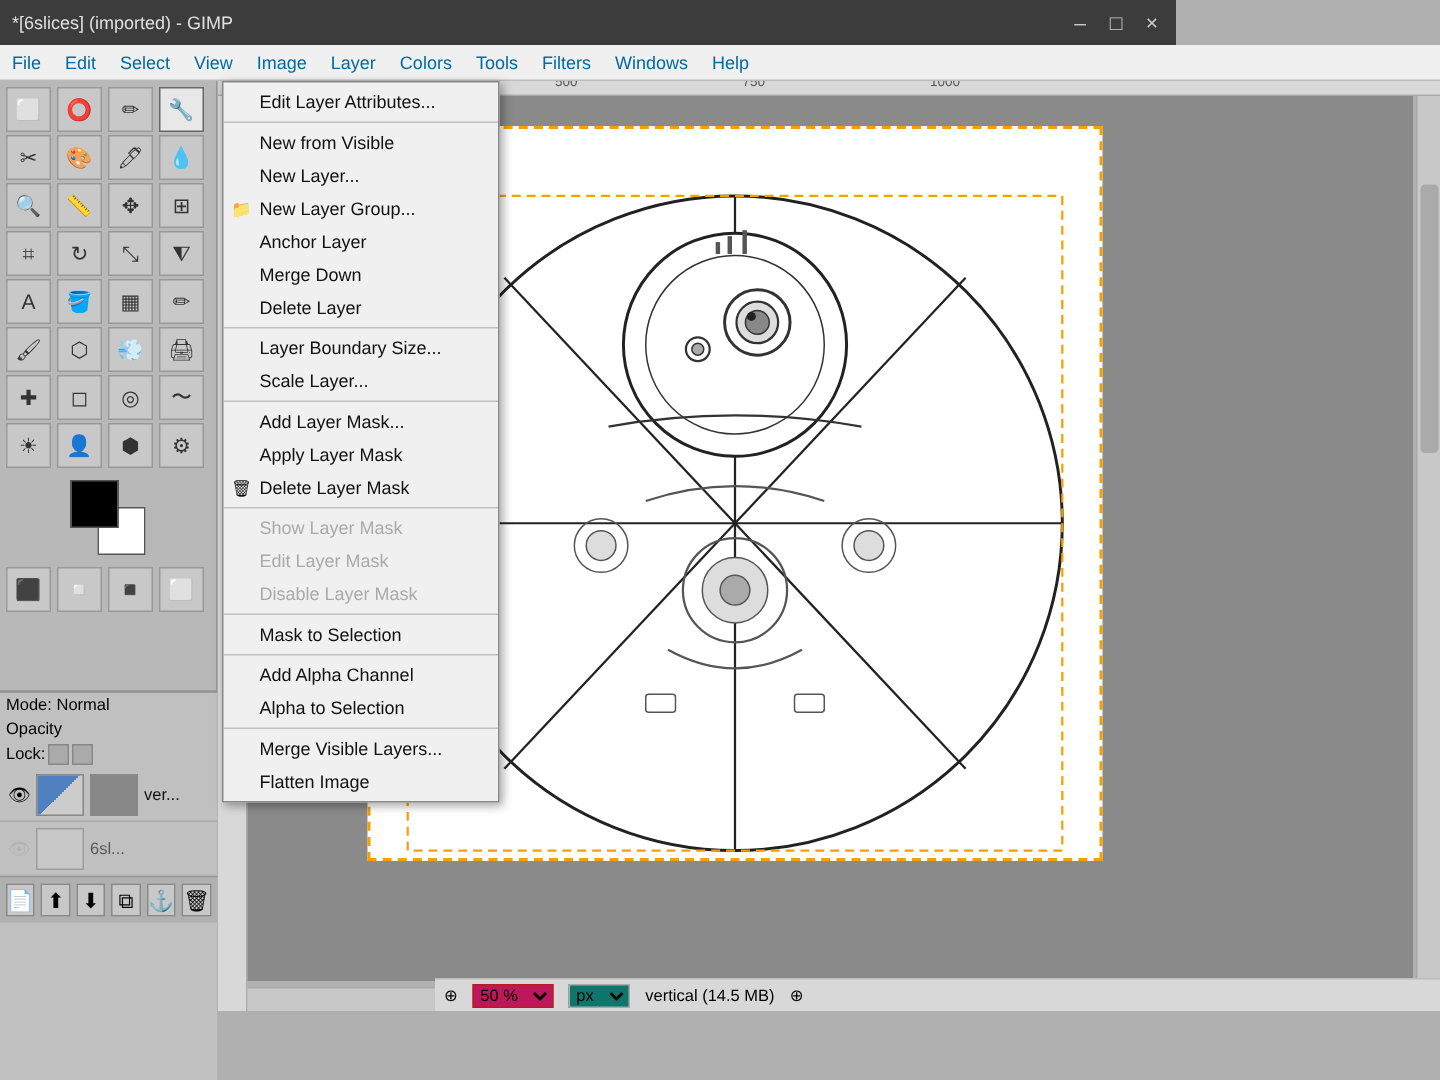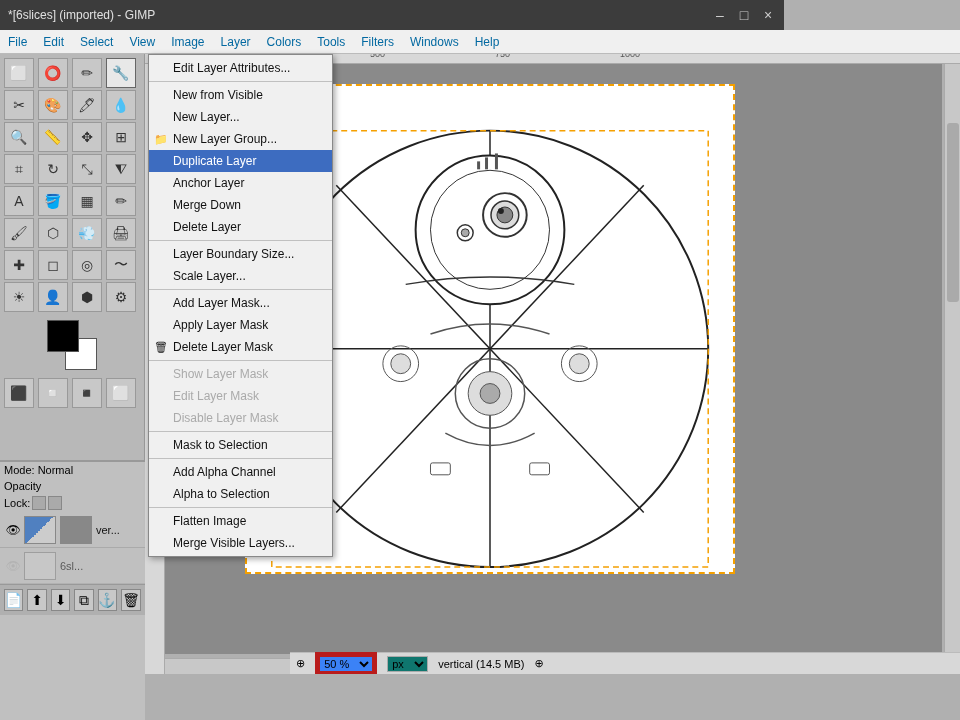--- a/index.html
+++ b/index.html
@@ -423,21 +423,21 @@
 
   <div class="scrollbar-v">
     <div class="scroll-thumb-v"></div>
   </div>
   <div class="scrollbar-h">
     <div class="scroll-thumb-h"></div>
   </div>
 
   <div class="statusbar">
     <span>⊕</span>
-    <select style="font-size:11px; background:#3b82f6; border:5px solid #b91c1c;">
+    <select style="font-size:11px; background:#be185d; border:1px solid #b91c1c;">
       <option>50 %</option>
       <option>25 %</option>
       <option>100 %</option>
     </select>
     <select style="font-size:11px; background:#0f766e; border:1px solid #aaa;">
       <option>px</option>
       <option>mm</option>
     </select>
     <span>vertical (14.5 MB)</span>
     <span>⊕</span>
@@ -458,24 +458,20 @@
     New from Visible
   </div>
   <div class="menu-item">
     <span class="menu-icon"></span>
     New Layer...
   </div>
   <div class="menu-item">
     <span class="menu-icon">📁</span>
     New Layer Group...
   </div>
-  <div class="menu-item highlighted">
-    <span class="menu-icon"></span>
-    Duplicate Layer
-  </div>
   <div class="menu-item">
     <span class="menu-icon"></span>
     Anchor Layer
   </div>
   <div class="menu-item">
     <span class="menu-icon"></span>
     Merge Down
   </div>
   <div class="menu-item">
     <span class="menu-icon"></span>
@@ -538,25 +534,25 @@
   </div>
   <div class="menu-item">
     <span class="menu-icon"></span>
     Alpha to Selection
   </div>
 
   <div class="menu-separator"></div>
 
   <div class="menu-item">
     <span class="menu-icon"></span>
+    Merge Visible Layers...
+  </div>
+  <div class="menu-item">
+    <span class="menu-icon"></span>
     Flatten Image
-  </div>
-  <div class="menu-item">
-    <span class="menu-icon"></span>
-    Merge Visible Layers...
   </div>
 
 </div>
 
 <div class="layers-panel">
   <div class="layers-mode">
     <span>Mode: </span>
     <span>Normal</span>
   </div>
   <div class="layers-opacity">

